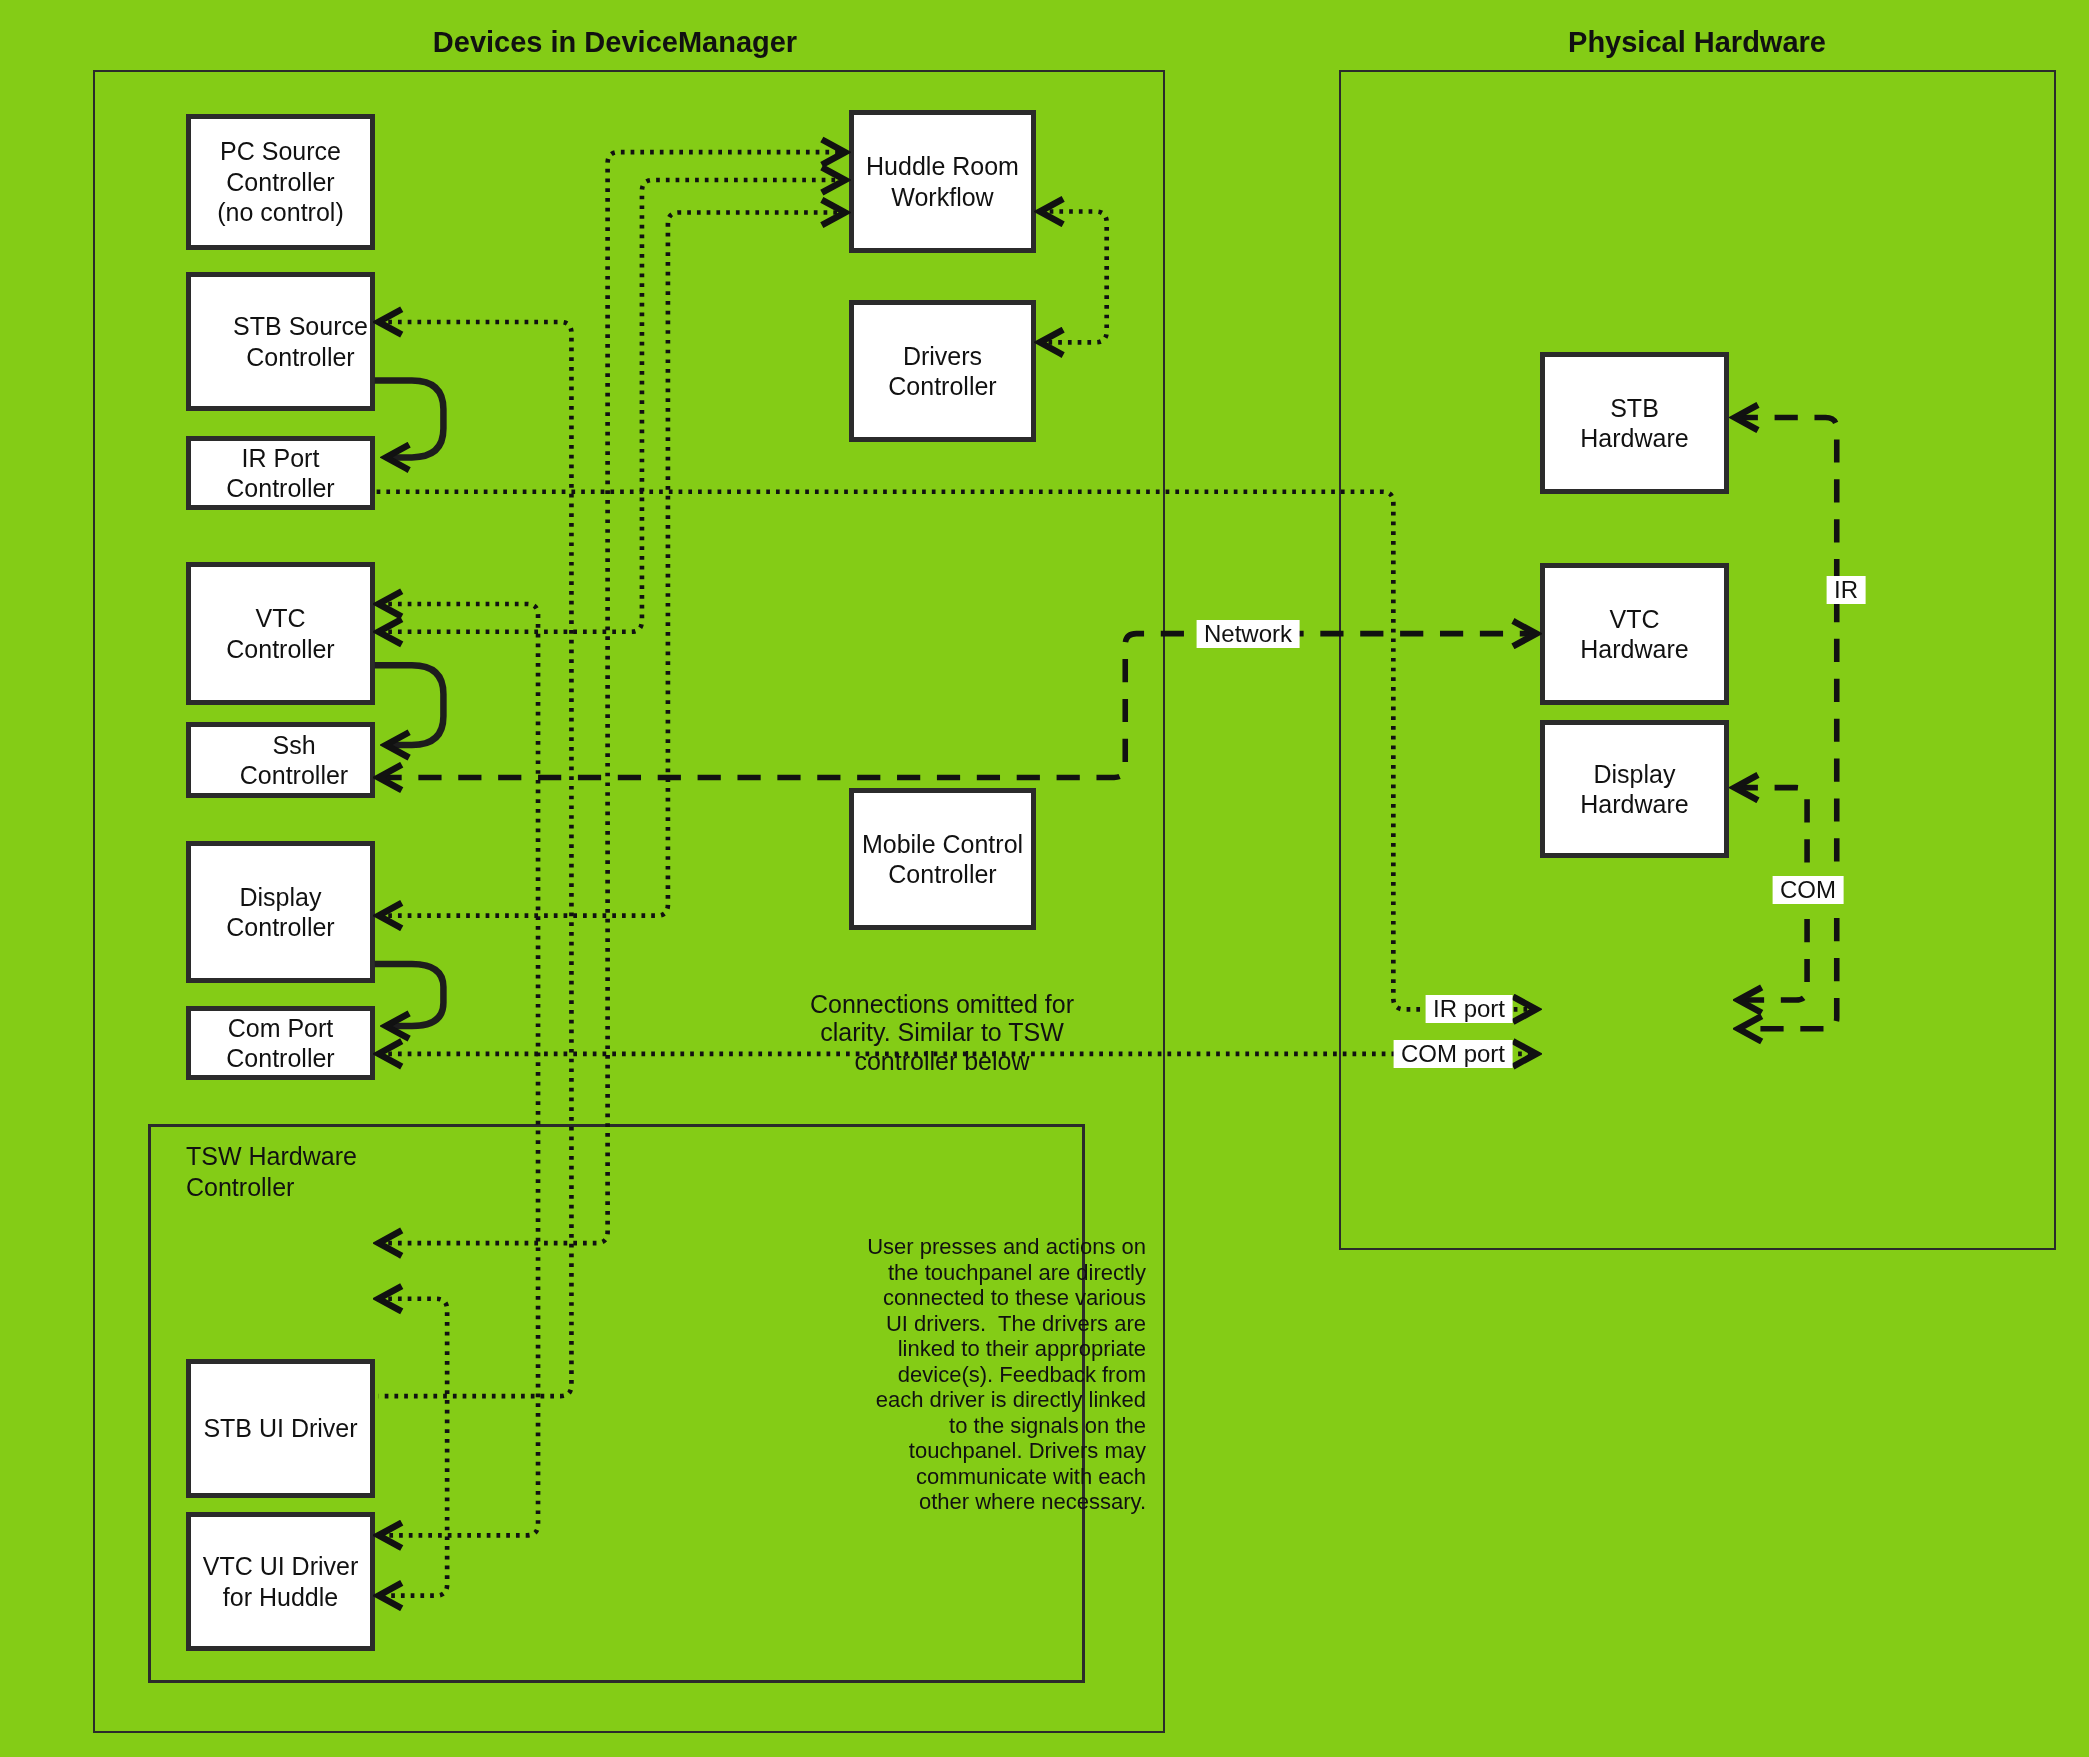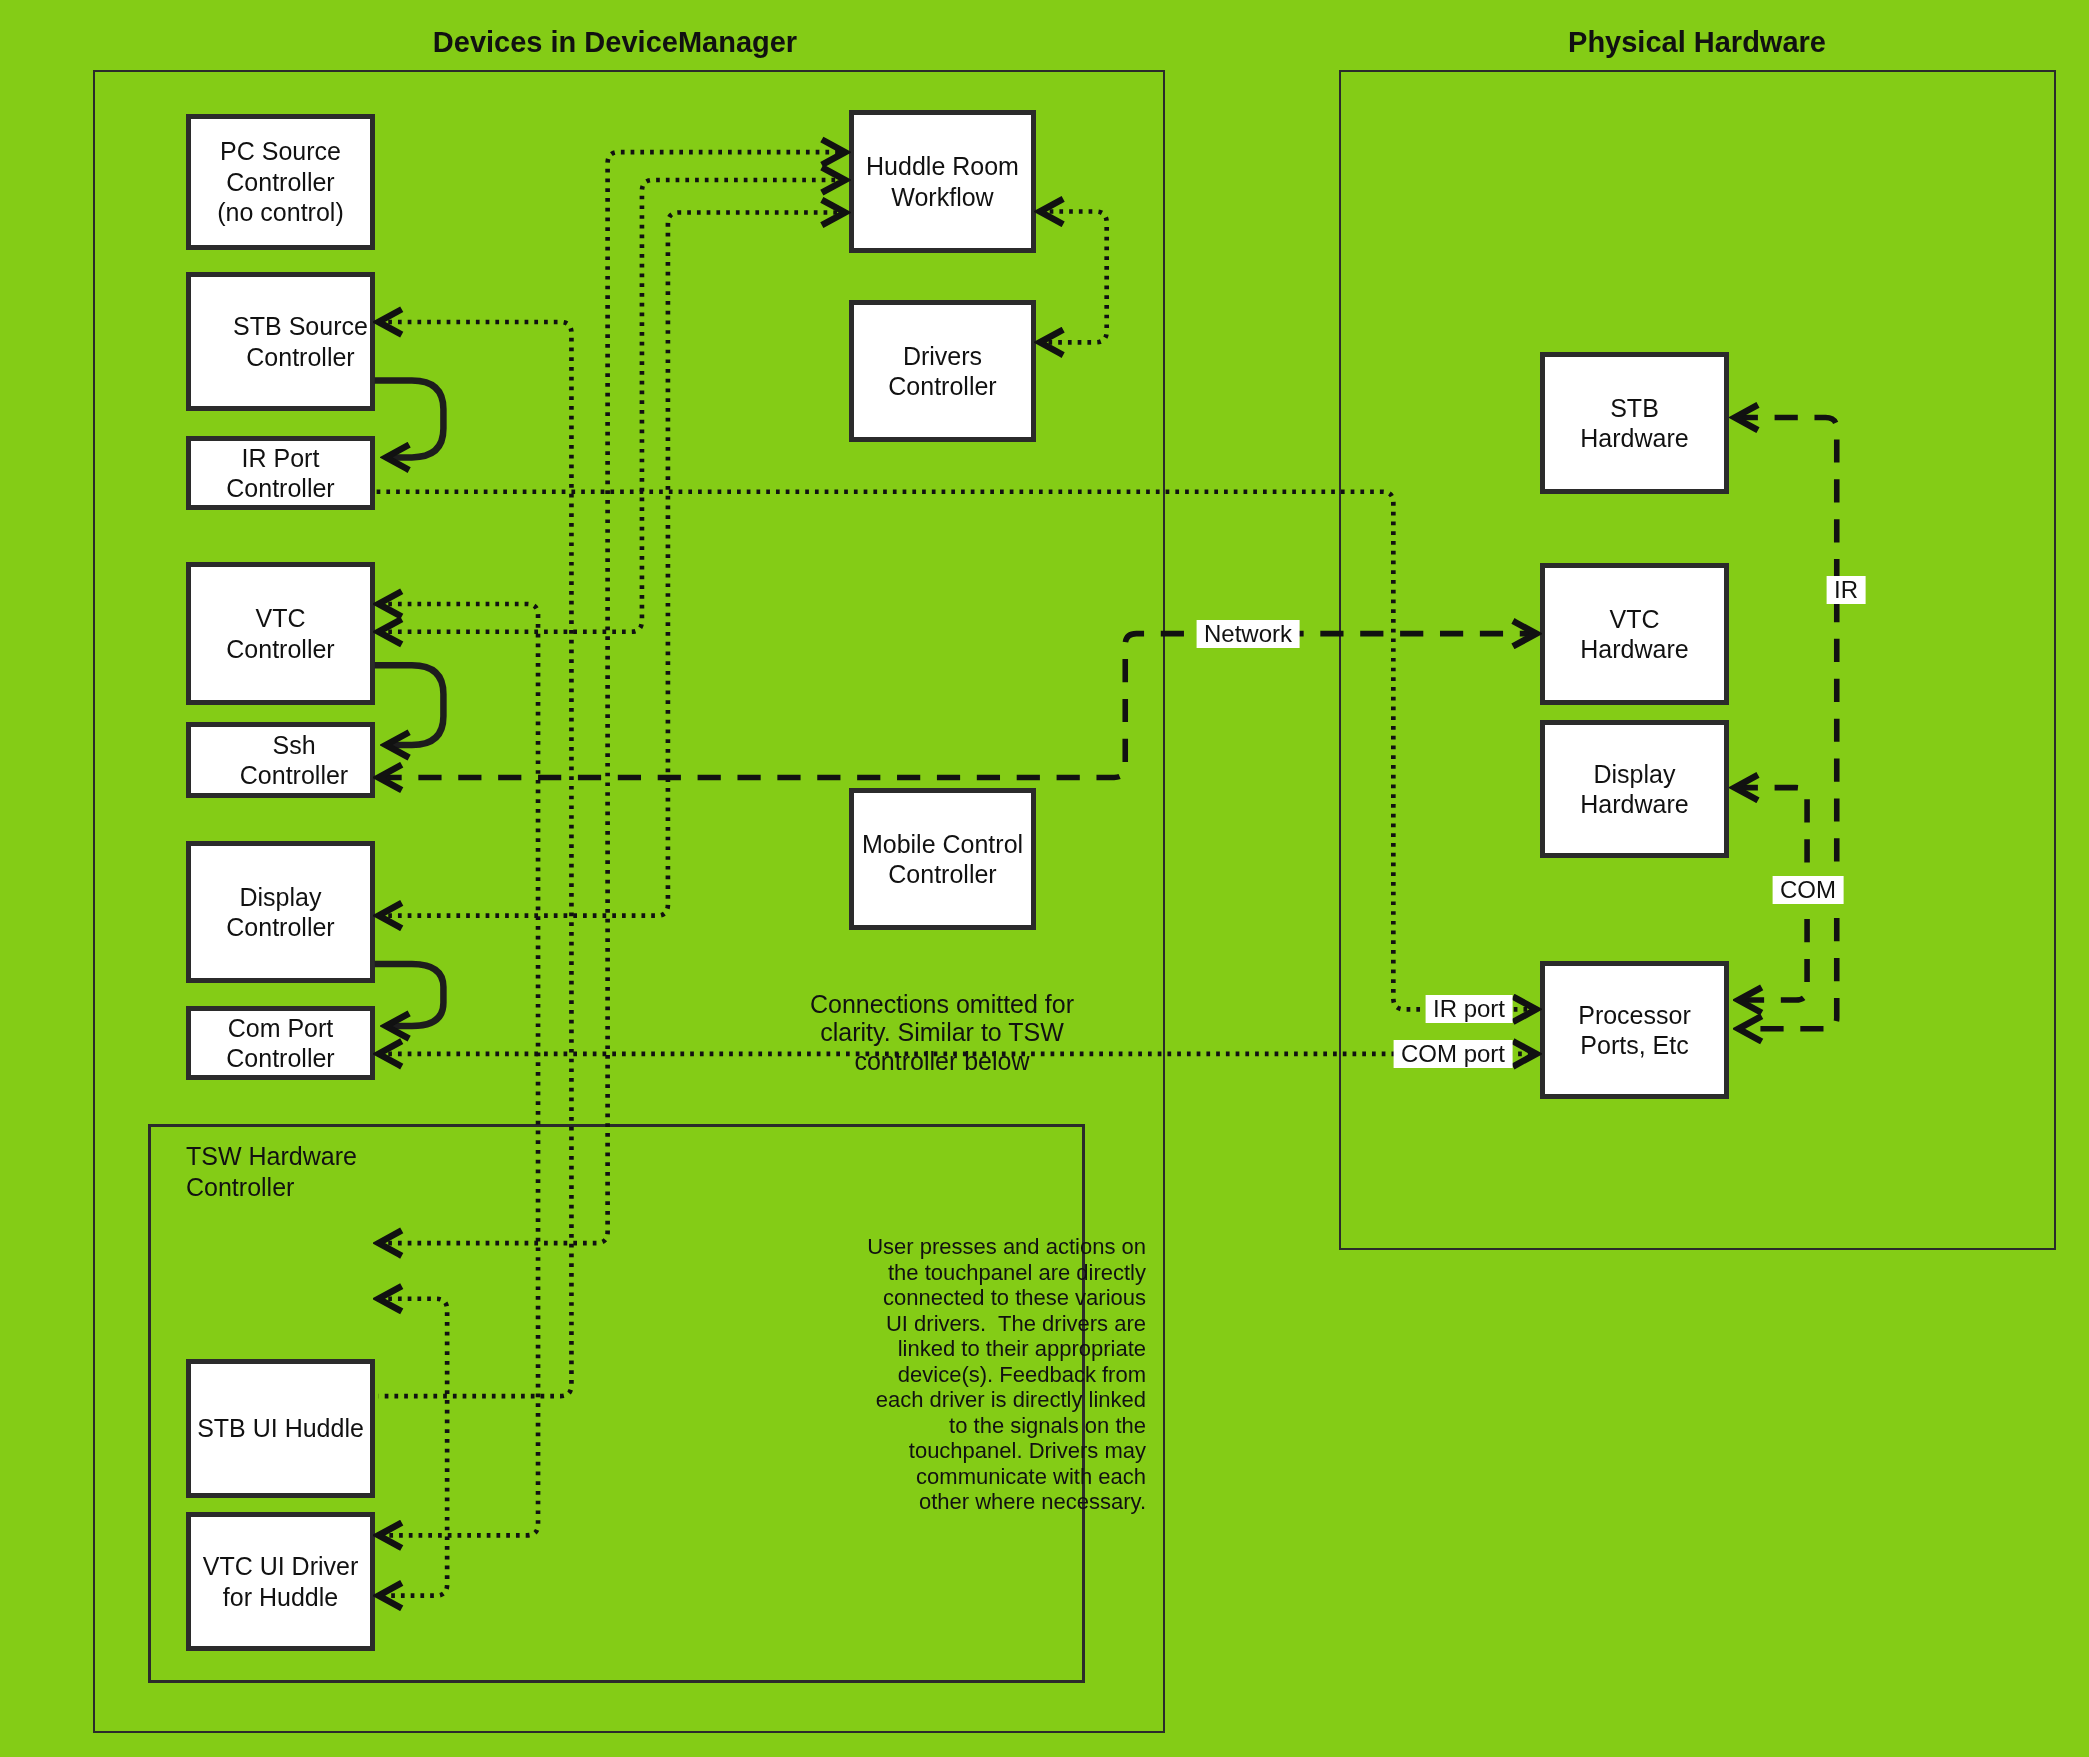--- a/index.html
+++ b/index.html
@@ -56,42 +56,40 @@
 Controller</div>
   <div class="box" style="left:186px;top:562px;width:189px;height:143px;">VTC
 Controller</div>
   <div class="box" style="left:186px;top:722px;width:189px;height:76px;padding-left:27px;">Ssh
 Controller</div>
   <div class="box" style="left:186px;top:841px;width:189px;height:142px;">Display
 Controller</div>
   <div class="box" style="left:186px;top:1006px;width:189px;height:74px;">Com Port
 Controller</div>
 
-  <div class="box" style="left:186px;top:1359px;width:189px;height:139px;">STB UI Huddle</div>
+  <div class="box" style="left:186px;top:1359px;width:189px;height:139px;">STB UI Driver</div>
   <div class="box" style="left:186px;top:1512px;width:189px;height:139px;">VTC UI Driver
 for Huddle</div>
 
   <div class="box" style="left:849px;top:110px;width:187px;height:143px;">Huddle Room
 Workflow</div>
   <div class="box" style="left:849px;top:300px;width:187px;height:142px;">Drivers
 Controller</div>
   <div class="box" style="left:849px;top:788px;width:187px;height:142px;">Mobile Control
 Controller</div>
   <div class="note" style="left:942px;top:990px;text-align:center;">Connections omitted for
 clarity. Similar to TSW
 controller below</div>
 
   <div class="box" style="left:1540px;top:352px;width:189px;height:142px;">STB
 Hardware</div>
   <div class="box" style="left:1540px;top:563px;width:189px;height:142px;">VTC
 Hardware</div>
   <div class="box" style="left:1540px;top:720px;width:189px;height:138px;">Display
 Hardware</div>
-  <div class="box" style="left:1540px;top:961px;width:189px;height:138px;">Processor
-Ports, Etc</div>
 
   <div class="para" style="left:710px;top:1234px;width:436px;">User presses and actions on
 the touchpanel are directly
 connected to these various
 UI drivers.  The drivers are
 linked to their appropriate
 device(s). Feedback from
 each driver is directly linked
 to the signals on the
 touchpanel. Drivers may

